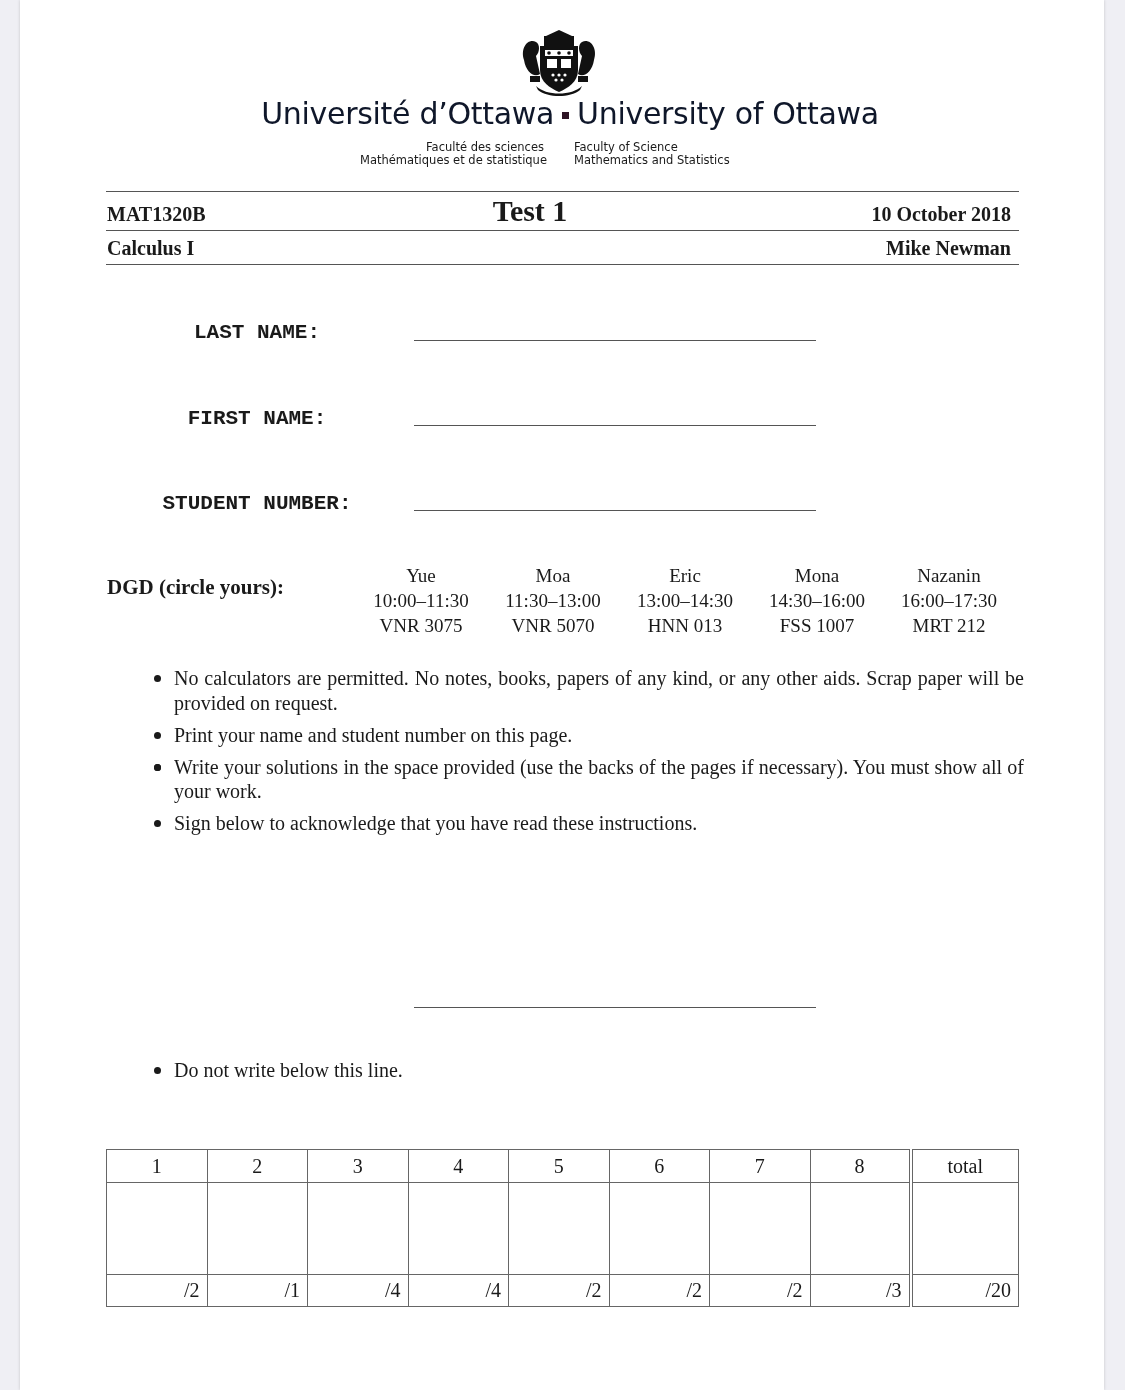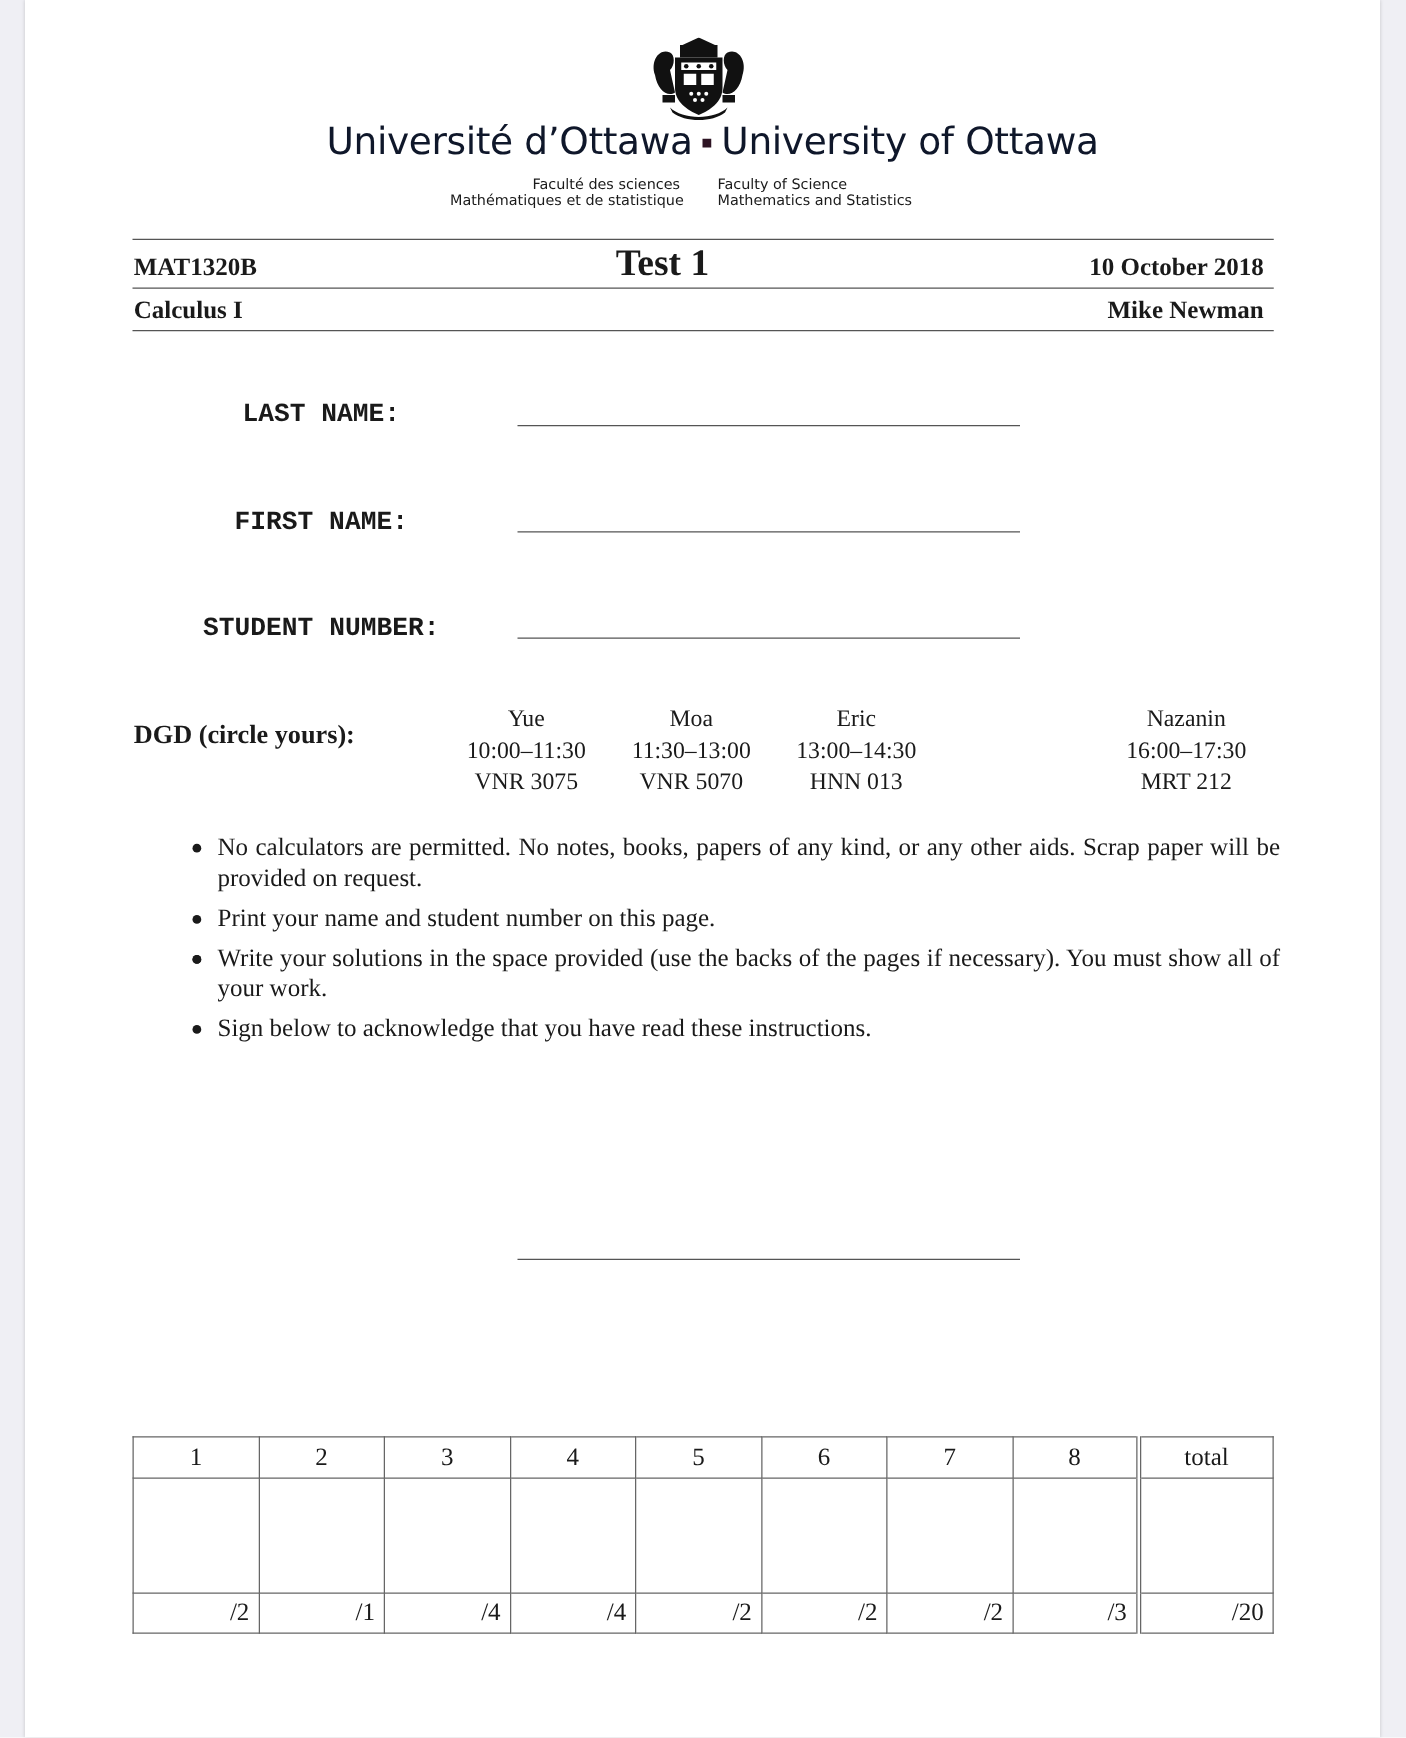--- a/index.html
+++ b/index.html
@@ -150,36 +150,44 @@
   <div class="abs dgd-col" style="left:467px;">
     <div>Moa</div>
     <div>11:30–13:00</div>
     <div>VNR 5070</div>
   </div>
   <div class="abs dgd-col" style="left:599px;">
     <div>Eric</div>
     <div>13:00–14:30</div>
     <div>HNN 013</div>
   </div>
+  <div class="abs dgd-col" style="left:731px;">
+    <div>Mona</div>
+    <div>14:30–16:00</div>
+    <div>FSS 1007</div>
+  </div>
   <div class="abs dgd-col" style="left:863px;">
     <div>Nazanin</div>
     <div>16:00–17:30</div>
     <div>MRT 212</div>
   </div>
 
   <ul class="abs instructions">
     <li><span class="bullet"></span><span>No calculators are permitted. No notes, books, papers of any kind, or any other aids. Scrap paper will be provided on request.</span></li>
     <li><span class="bullet"></span><span>Print your name and student number on this page.</span></li>
     <li><span class="bullet"></span></li>
     <li><span class="bullet"></span><span>Write your solutions in the space provided (use the backs of the pages if necessary). You must show all of your work.</span></li>
     <li><span class="bullet"></span><span>Sign below to acknowledge that you have read these instructions.</span></li>
   </ul>
 
   <div class="abs field-line" style="top:984px;"></div>
 
+  <ul class="abs last-bullet">
+    <li><span class="bullet"></span><span>Do not write below this line.</span></li>
+  </ul>
 
   <table class="abs score-table">
     <tbody>
         <tr class="head">
       <td>1</td>
       <td>2</td>
       <td>3</td>
       <td>4</td>
       <td>5</td>
       <td>6</td>

